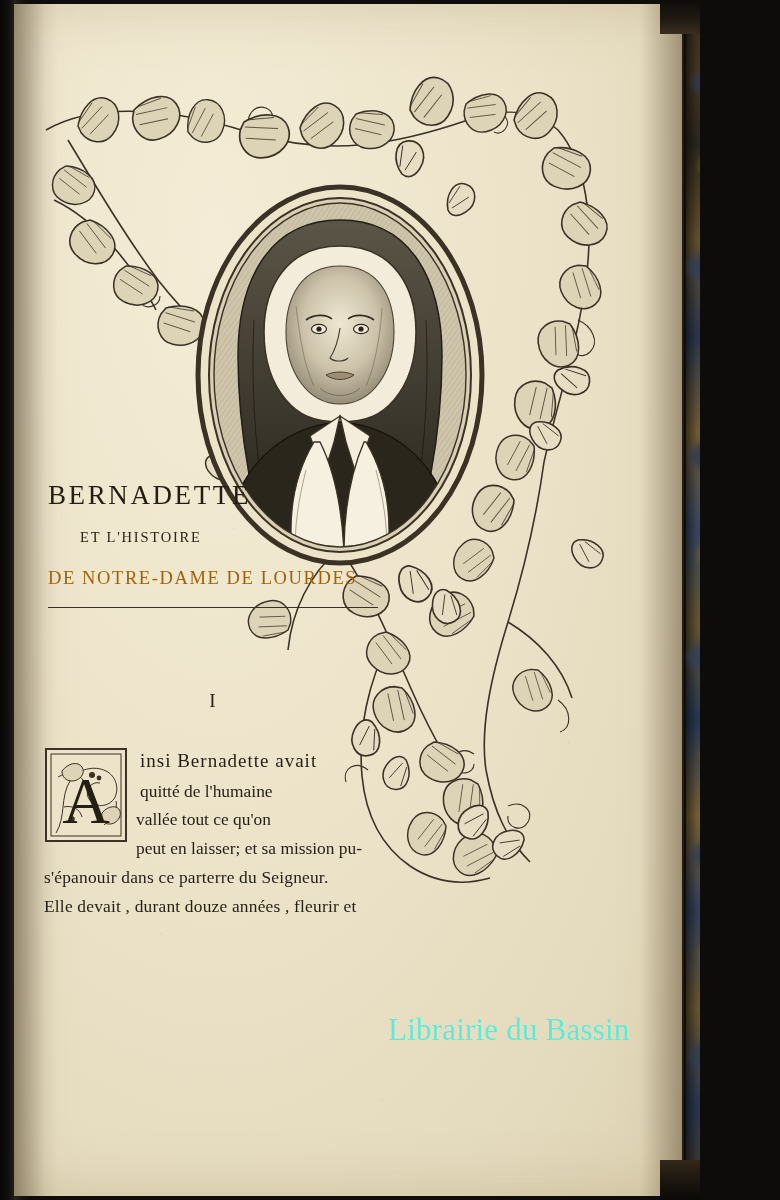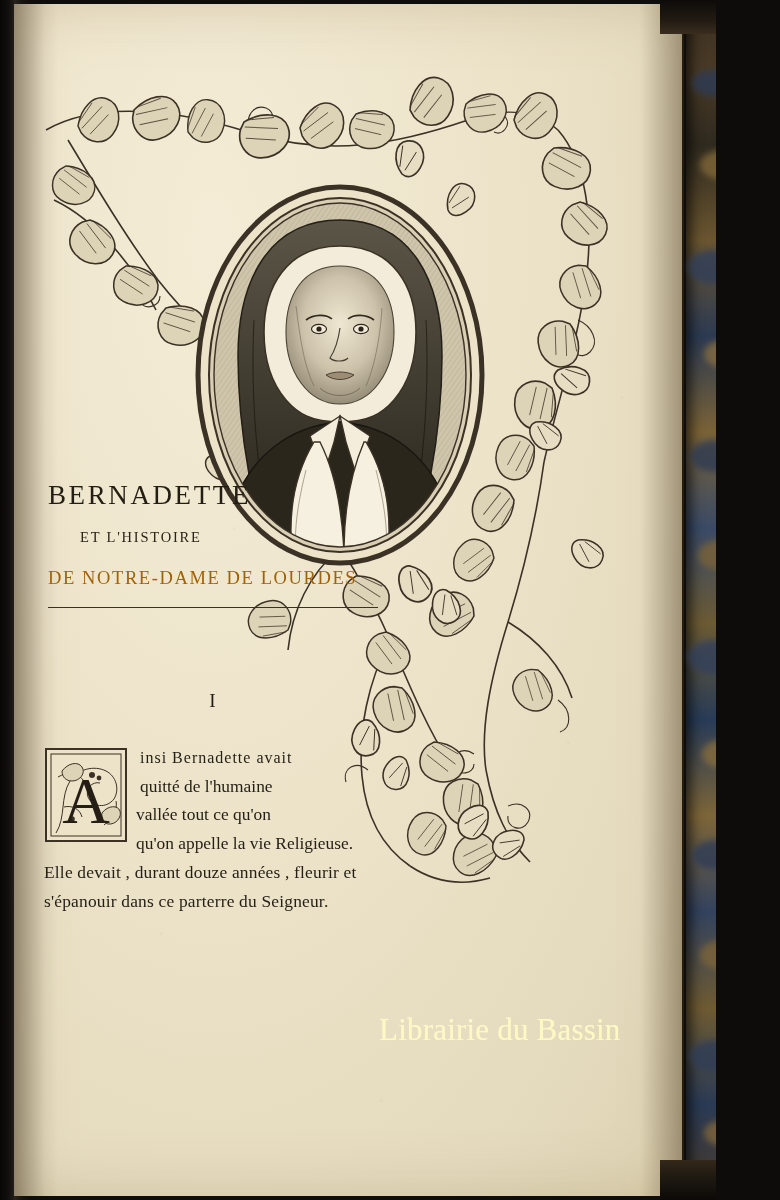--- a/index.html
+++ b/index.html
@@ -7,21 +7,20 @@
     padding: 0;
     background: #0e0c0a;
   }
   #page {
     position: relative;
     width: 700px;
     height: 1200px;
     overflow: hidden;
     font-family: "Liberation Serif", serif;
     background: #171310;
-    padding-left: 16px;
   }
 
   
   .book-bg {
     position: absolute;
     inset: 0;
     background:
       linear-gradient(90deg,
         #12100d 0px, #1b1813 8px,
         #2a241c 14px, #171310 22px,
@@ -185,30 +184,30 @@
     shape-outside: inset(0);
   }
   .bt-line { display: block; white-space: nowrap; }
   .l-indent-1 { margin-left: 96px; }
   .l-indent-2 { margin-left: 96px; }
   .l-indent-3 { margin-left: 70px; }
   .l-wide { letter-spacing: .2px; }
 
   .watermark {
     position: absolute;
-    left: 379px;
+    left: 388px;
     top: 1012px;
     font-family: "Liberation Serif", serif;
     font-size: 31px;
-    color: #fef9c3;
+    color: #5eead4;
     letter-spacing: .2px;
     text-shadow: 0 0 1px rgba(255,255,255,.4);
   }
 
-  .sm { font-variant: normal; font-size: 16px; letter-spacing: 1px; }
+  .sm { font-variant: normal; font-size: 19px; letter-spacing: 1px; }
 </style>
 </head>
 <body>
 
 <div id="page">
 
   <div class="book-bg"></div>
   <div class="cover-left"></div>
 
   <div class="page-block">
@@ -395,23 +394,23 @@
         <circle cx="55" cy="31" r="2.4" fill="#3b3225"></circle>
         <circle cx="28" cy="72" r="2.8" fill="#3b3225"></circle>
       </g>
 
       <text x="42" y="76" text-anchor="middle" font-family="Liberation Serif, serif" font-size="66" fill="#241e15">A</text>
     </svg>
 
     <span class="bt-line l-indent-1 sm">insi  Bernadette  avait</span>
     <span class="bt-line l-indent-2">quitté  de  l'humaine</span>
     <span class="bt-line l-indent-3">vallée  tout  ce  qu'on</span>
-    <span class="bt-line">qu'on  appelle  la  vie  Religieuse.</span>
+    <span class="bt-line">peut en laisser; et sa mission pu-</span>
+    <span class="bt-line l-wide">s'épanouir  dans  ce  parterre  du  Seigneur.</span>
     <span class="bt-line l-wide">Elle  devait ,  durant  douze  années ,  fleurir  et</span>
-    <span class="bt-line l-wide">s'épanouir  dans  ce  parterre  du  Seigneur.</span>
   </div>
 
   <div class="watermark">Librairie du Bassin</div>
 
   <div class="marble">
     <div class="blotch" style="left:6px;  top:70px;  width:40px; height:26px; background:#2b3b58;"></div>
     <div class="blotch" style="left:14px; top:150px; width:46px; height:30px; background:#856a39;"></div>
     <div class="blotch" style="left:2px;  top:250px; width:50px; height:34px; background:#2e3e5c;"></div>
     <div class="blotch" style="left:18px; top:340px; width:42px; height:28px; background:#8b7040;"></div>
     <div class="blotch" style="left:4px;  top:440px; width:48px; height:32px; background:#2a3954;"></div>

